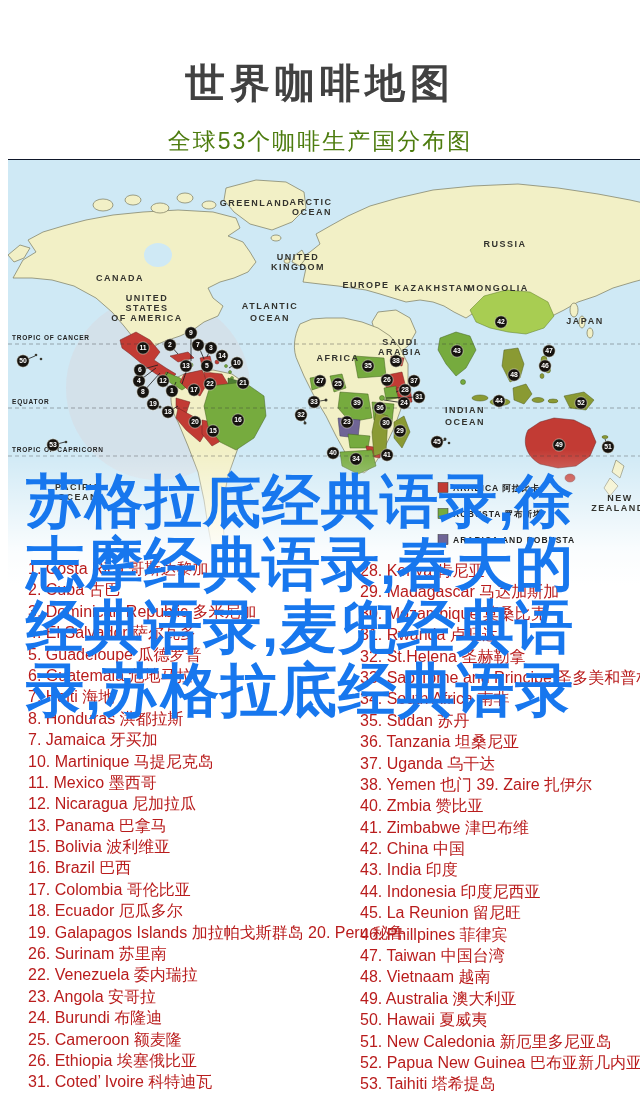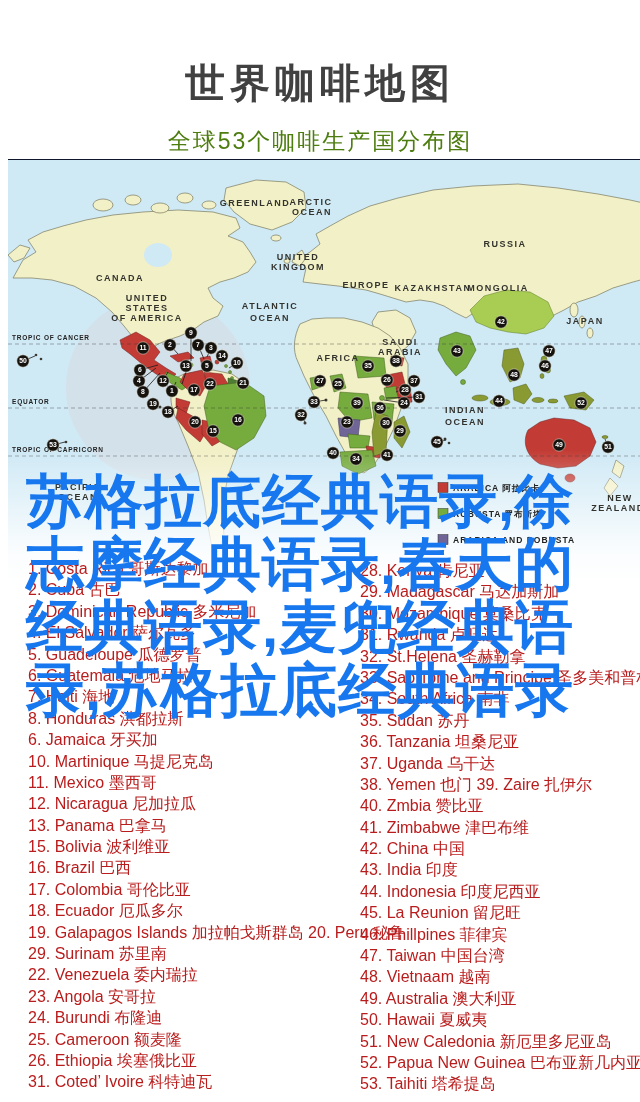--- a/index.html
+++ b/index.html
@@ -451,31 +451,31 @@
 
   <div class="list list-left" id="list-left">
       <div class="li">1. Costa Rica 哥斯达黎加</div>
       <div class="li">2. Cuba 古巴</div>
       <div class="li">3. Dominican Republic 多米尼加</div>
       <div class="li">4. El Salvador 萨尔瓦多</div>
       <div class="li">5. Guadeloupe 瓜德罗普</div>
       <div class="li">6. Guatemala 危地马拉</div>
       <div class="li">7. Haiti 海地</div>
       <div class="li">8. Honduras 洪都拉斯</div>
-      <div class="li">6. Jamaica 牙买加</div>
+      <div class="li">7. Jamaica 牙买加</div>
       <div class="li">10. Martinique 马提尼克岛</div>
       <div class="li">11. Mexico 墨西哥</div>
       <div class="li">12. Nicaragua 尼加拉瓜</div>
       <div class="li">13. Panama 巴拿马</div>
       <div class="li">15. Bolivia 波利维亚</div>
       <div class="li">16. Brazil 巴西</div>
       <div class="li">17. Colombia 哥伦比亚</div>
       <div class="li">18. Ecuador 厄瓜多尔</div>
       <div class="li">19. Galapagos Islands 加拉帕戈斯群岛 20. Peru 秘鲁</div>
-      <div class="li">29. Surinam 苏里南</div>
+      <div class="li">26. Surinam 苏里南</div>
       <div class="li">22. Venezuela 委内瑞拉</div>
       <div class="li">23. Angola 安哥拉</div>
       <div class="li">24. Burundi 布隆迪</div>
       <div class="li">25. Cameroon 额麦隆</div>
       <div class="li">26. Ethiopia 埃塞俄比亚</div>
       <div class="li">31. Coted’ Ivoire 科特迪瓦</div>
     </div>
   <div class="list list-right" id="list-right">
       <div class="li">28. Kenya 肯尼亚</div>
       <div class="li">29. Madagascar 马达加斯加</div>

